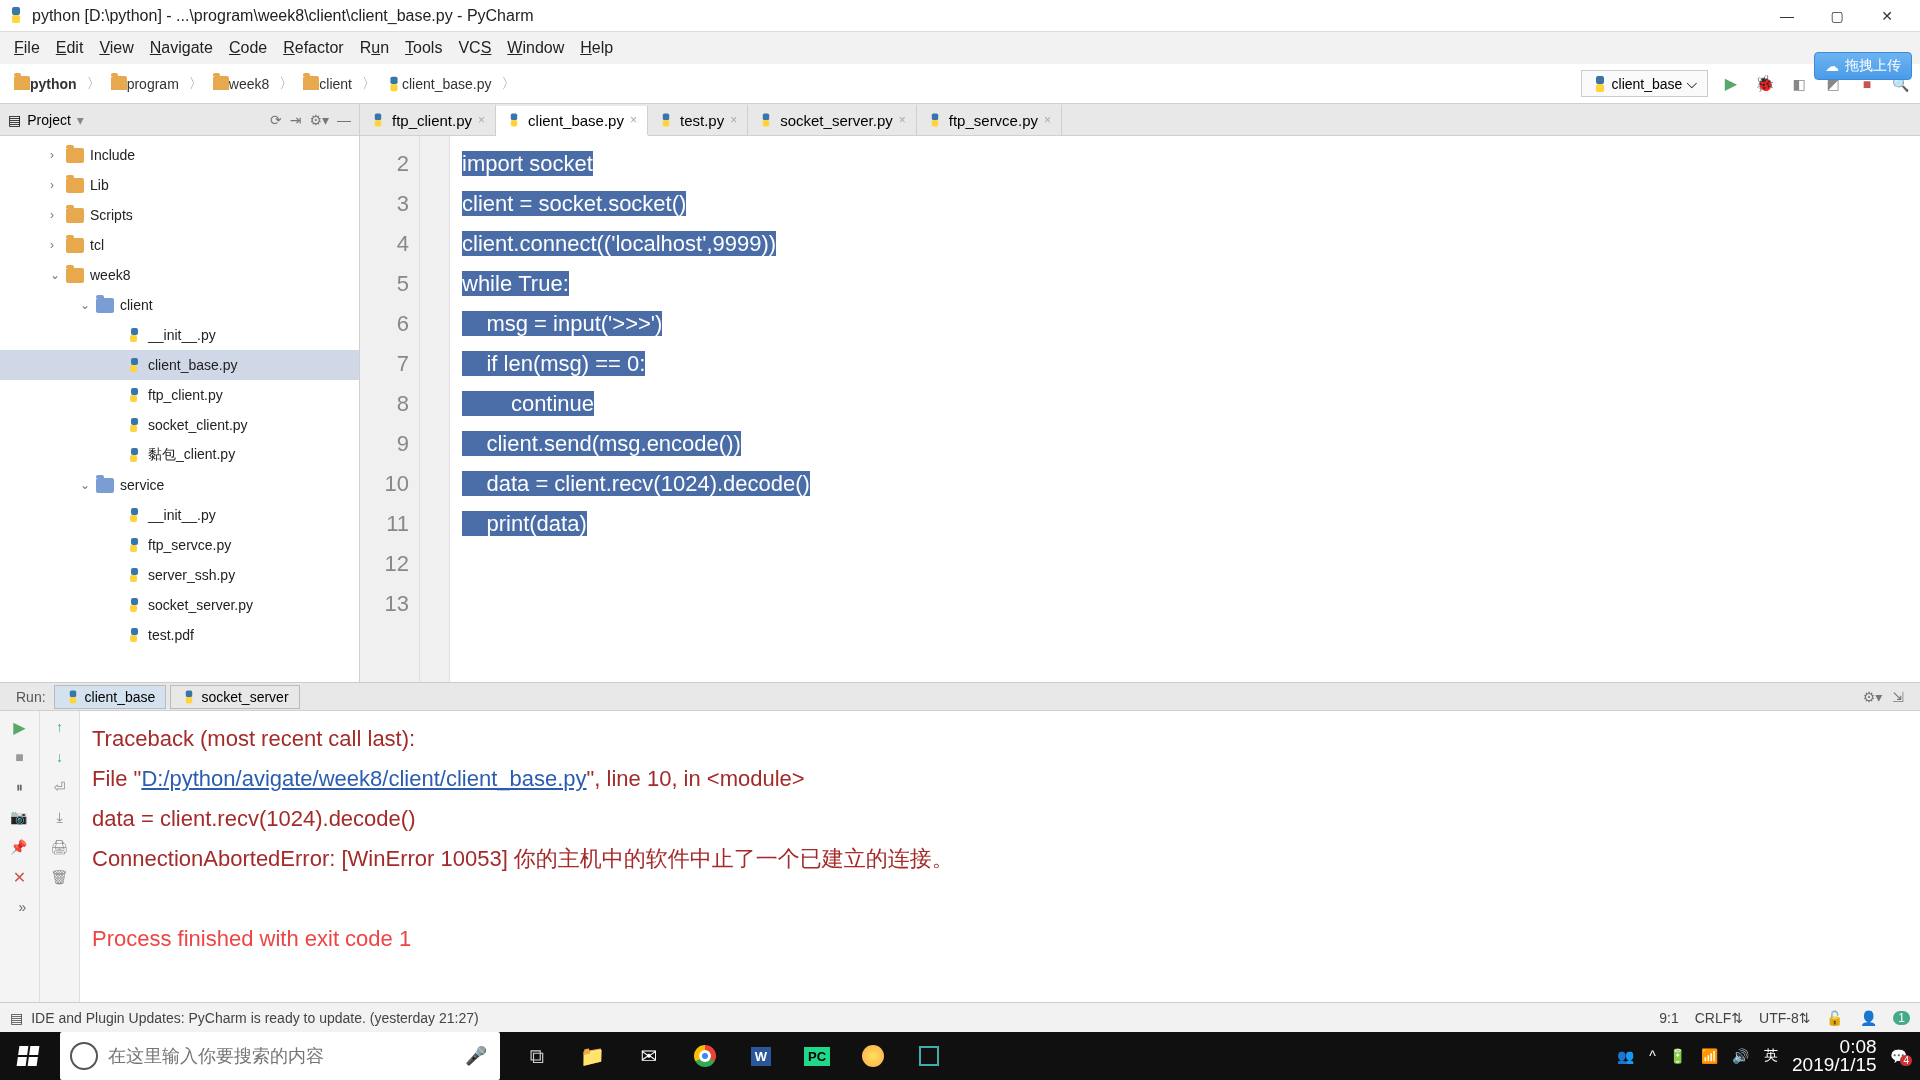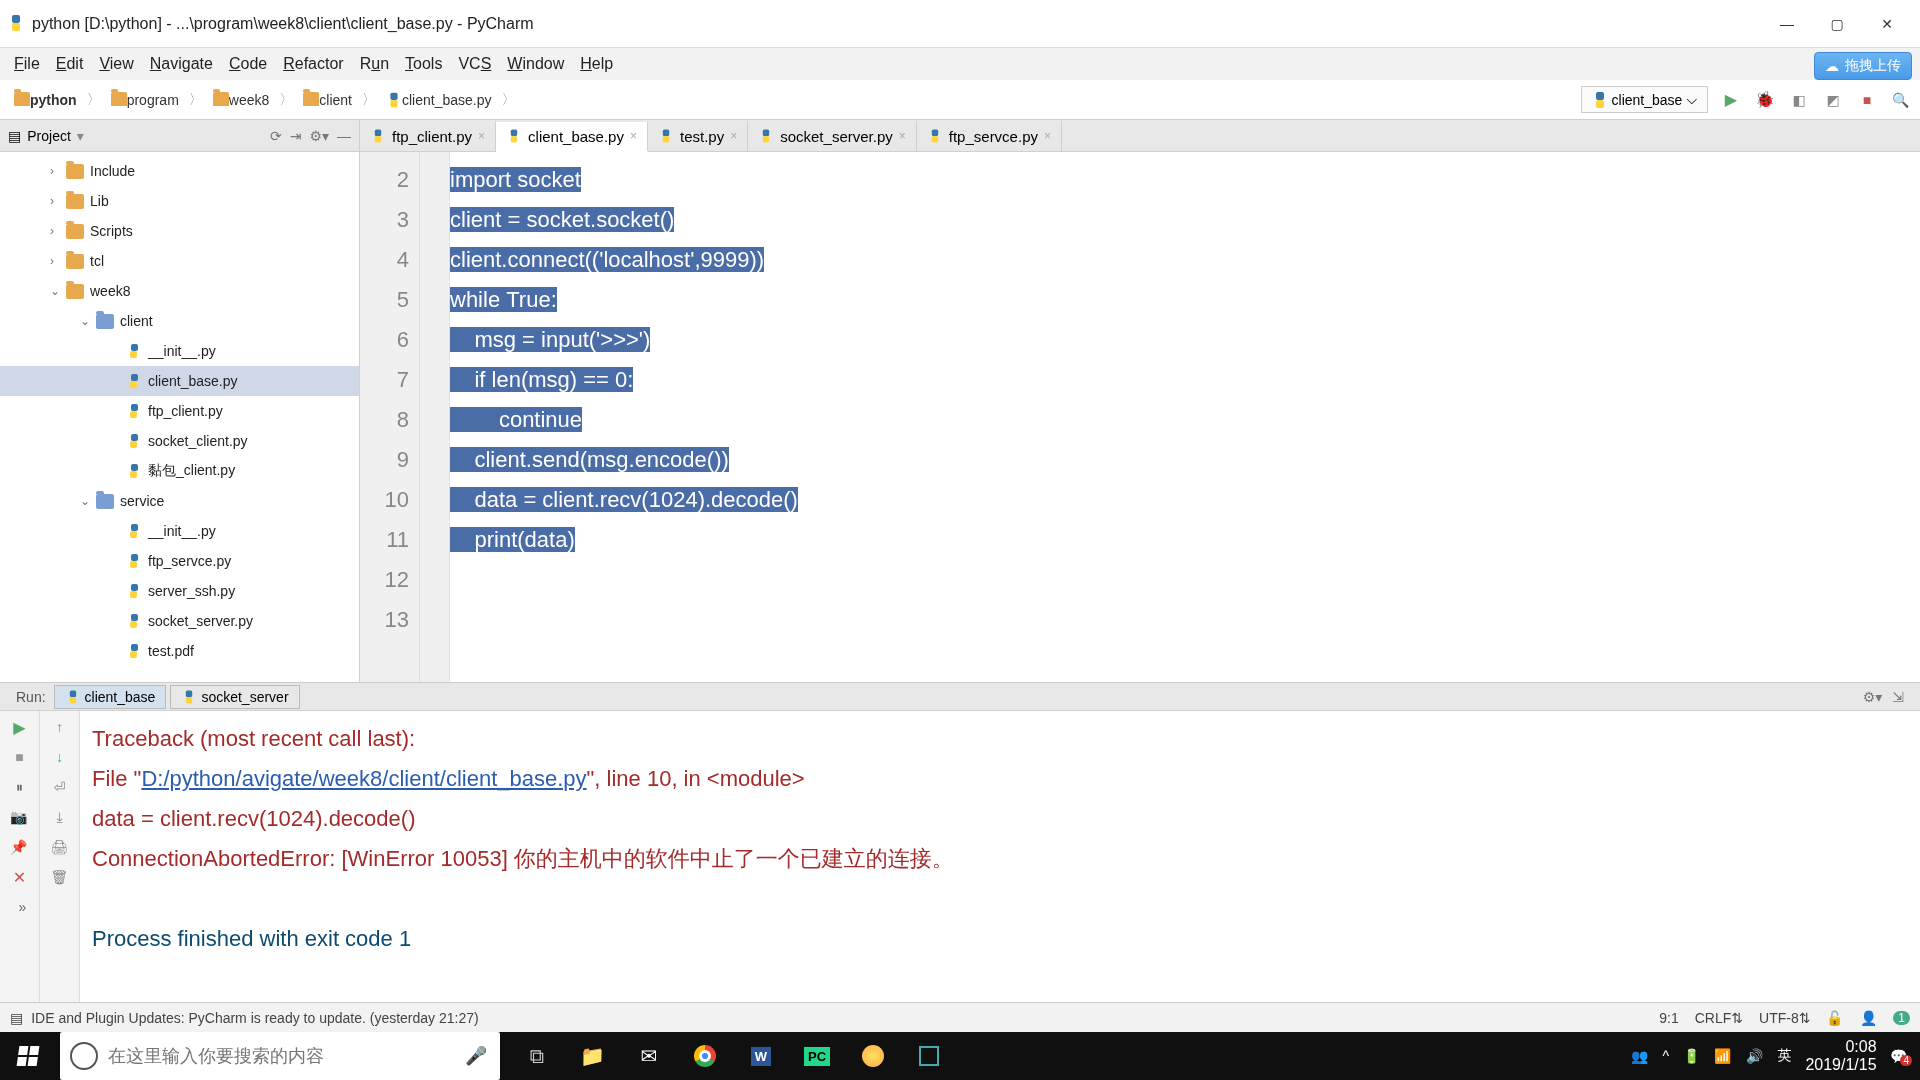--- a/index.html
+++ b/index.html
@@ -1,17 +1,17 @@
 <!DOCTYPE html>
 <html><head>
 <meta charset="utf-8">
 <style>
 * { margin:0; padding:0; box-sizing:border-box; font-family:"Segoe UI",Arial,sans-serif; }
 body { width:1920px; height:1080px; overflow:hidden; background:#fff; font-size:14px; display:flex; flex-direction:column; }
-.titlebar { height:48px; background:#fff; display:flex; align-items:center; padding:0 8px; border-bottom:1px solid #ddd; }
+.titlebar { height:32px; background:#fff; display:flex; align-items:center; padding:0 8px; border-bottom:1px solid #ddd; }
 .titlebar .ico { width:18px; height:18px; margin-right:6px; display:inline-block; }
 .pyico { position:relative; display:inline-block; width:16px; height:16px; }
 .pyico::before, .pyico::after { content:""; position:absolute; width:8px; height:8px; border-radius:2px; }
 .pyico::before { background:#3776ab; top:0; left:4px; }
 .pyico::after { background:#ffd43b; bottom:0; right:4px; }
 .title-text { flex:1; font-size:16px; color:#222; }
 .winbtn { width:50px; height:32px; display:flex; align-items:center; justify-content:center; color:#333; cursor:pointer; font-size:14px; }
 .menubar { height:32px; display:flex; align-items:center; padding:0 6px; background:#f2f2f2; }
 .menubar span { padding:4px 8px; cursor:pointer; color:#222; font-size:16px; }
 .menubar span u { text-decoration:underline; }
@@ -44,51 +44,51 @@
 .tree-row .pfile::after { background:#ffd43b; bottom:1px; right:5px; }
 .editor-area { flex:1; display:flex; flex-direction:column; min-width:0; }
 .tabs { height:32px; background:#e8e8e8; display:flex; align-items:flex-end; border-bottom:1px solid #d0d0d0; }
 .tab { height:30px; padding:0 10px; display:flex; align-items:center; gap:6px; background:#e8e8e8; border-right:1px solid #d0d0d0; cursor:pointer; font-size:15px; }
 .tab.active { background:#fff; border-bottom:2px solid #fff; margin-bottom:-1px; }
 .tab .x { color:#aaa; font-size:12px; }
 .editor { flex:1; display:flex; font-family:"Consolas","Courier New",monospace; font-size:22px; overflow:auto; position:relative; background:#fff; }
 .gutter { width:60px; background:#f0f0f0; text-align:right; padding:8px 10px 8px 0; color:#888; line-height:40px; user-select:none; border-right:1px solid #e0e0e0; }
 .gutter-ext { width:30px; background:#f0f0f0; border-right:1px solid #e0e0e0; }
 .code { flex:1; padding:8px 0; line-height:40px; white-space:pre; }
-.sel-bg { background:#4a6da7; color:#fff; display:inline; }
+.sel-bg { background:#4a6da7; color:#fff; display:inline;margin-left:12px; }
 .run-panel { height:320px; border-top:1px solid #ccc; display:flex; flex-direction:column; background:#fff; }
 .run-header { height:28px; background:#e8e8e8; display:flex; align-items:center; padding:0 16px; border-bottom:1px solid #d0d0d0; }
 .run-header .lbl { margin-right:8px; color:#555; }
 .run-tab { padding:3px 10px; background:#d4e2f0; border:1px solid #bbb; margin-right:4px; cursor:pointer; font-size:14px; display:flex; align-items:center; gap:4px; }
 .run-tab.inact { background:#e8e8e8; }
 .run-body { flex:1; display:flex; }
 .run-side { width:40px; background:#f4f4f4; display:flex; flex-direction:column; align-items:center; padding-top:6px; gap:10px; border-right:1px solid #ddd; }
 .run-side2 { width:40px; background:#f4f4f4; display:flex; flex-direction:column; align-items:center; padding-top:6px; gap:10px; border-right:1px solid #ddd; }
 .run-side .i, .run-side2 .i { width:20px; height:20px; display:flex; align-items:center; justify-content:center; cursor:pointer; color:#666; }
 .run-side .play { color:#59a869; }
 .run-side .stop-x { color:#c75450; font-size:16px; }
 .console { flex:1; padding:8px 12px; font-family:"Consolas",monospace; font-size:22px; line-height:40px; overflow:auto; }
 .tb { color:#a52a2a; }
 .link { color:#2a5db0; text-decoration:underline; }
-.exit { color:#0c4a6e; }
+.exit { color:#ef4444; }
 .statusbar { height:30px; background:#f2f2f2; border-top:1px solid #ccc; display:flex; align-items:center; padding:0 10px; justify-content:space-between; font-size:14px; color:#444; }
 .status-left { display:flex; align-items:center; gap:8px; }
 .status-right { display:flex; align-items:center; gap:16px; }
 .taskbar { height:48px; background:#101010; display:flex; align-items:center; color:#fff; }
 .taskbar .start { width:56px; height:48px; display:flex; align-items:center; justify-content:center; cursor:pointer; }
 .win-logo { display:grid; grid-template-columns:9px 9px; grid-template-rows:9px 9px; gap:2px; transform:skewX(-8deg); }
 .win-logo span { background:#fff; }
 .taskbar .search { flex:0 0 440px; height:48px; background:#fff; display:flex; align-items:center; margin-left:4px; border-radius:2px; }
 .taskbar .search .o { width:28px; height:28px; border:2px solid #555; border-radius:50%; margin:0 10px; }
 .taskbar .search input { border:none; outline:none; flex:1; font-size:18px; color:#555; }
 .taskbar .search .mic { margin:0 12px; color:#666; font-size:18px; }
 .taskbar .apps { display:flex; align-items:center; margin-left:10px; gap:2px; }
 .taskbar .apps .app { width:54px; height:48px; display:flex; align-items:center; justify-content:center; cursor:pointer; font-size:20px; }
 .taskbar .tray { margin-left:auto; display:flex; align-items:center; gap:14px; padding-right:12px; font-size:14px; }
-.taskbar .clock { text-align:right; line-height:18px; font-size:16px; }
+.taskbar .clock { text-align:right; line-height:18px; font-size:19px; }
 .cloud-widget { position:absolute; right:8px; top:52px; background:linear-gradient(#6db4f2,#4a9be8); border:1px solid #3a8bd8; border-radius:4px; padding:4px 10px; color:#fff; display:flex; align-items:center; gap:6px; font-size:14px; }
 .dots { color:#aaa; margin-left:6px; }
 </style>
 </head>
 <body>
 
 <div class="titlebar">
   <span class="ico"><span class="pyico"></span></span>
   <span class="title-text">python [D:\python] - ...\program\week8\client\client_base.py - PyCharm</span>
   <div class="winbtn">—</div>

